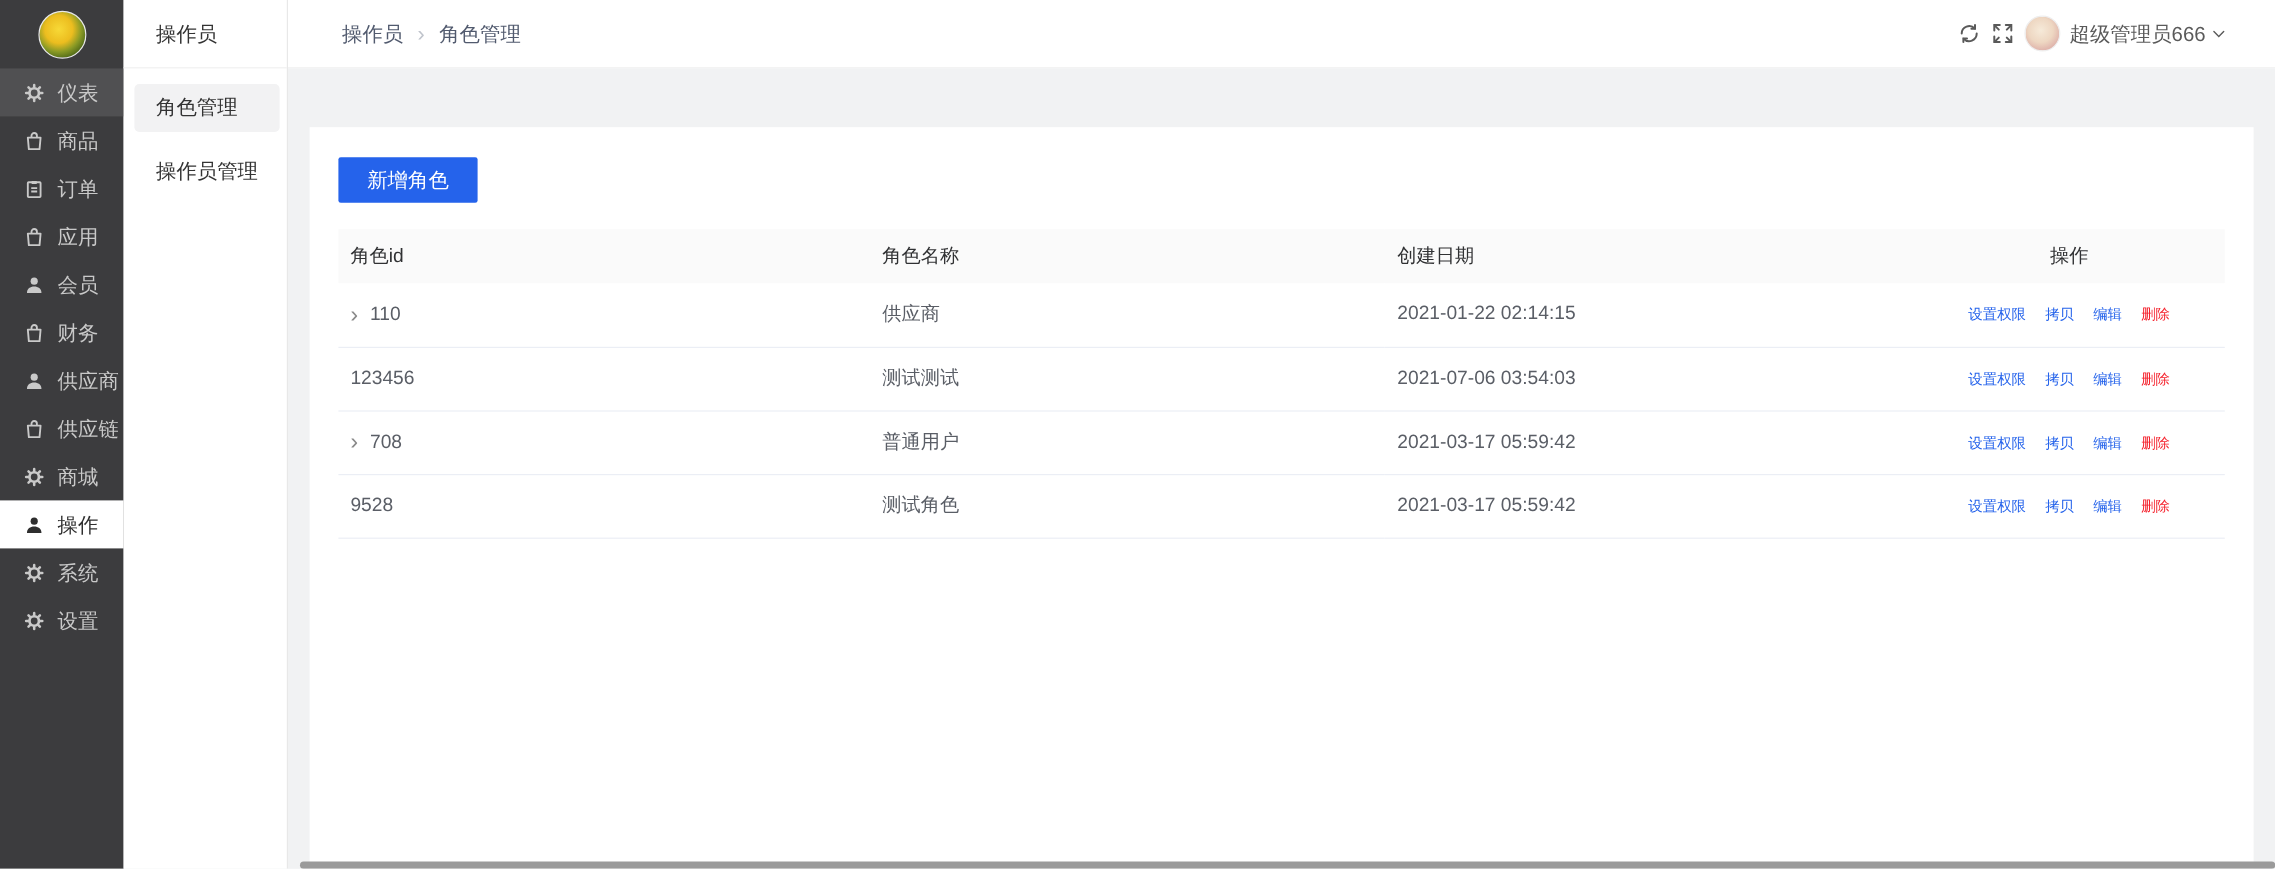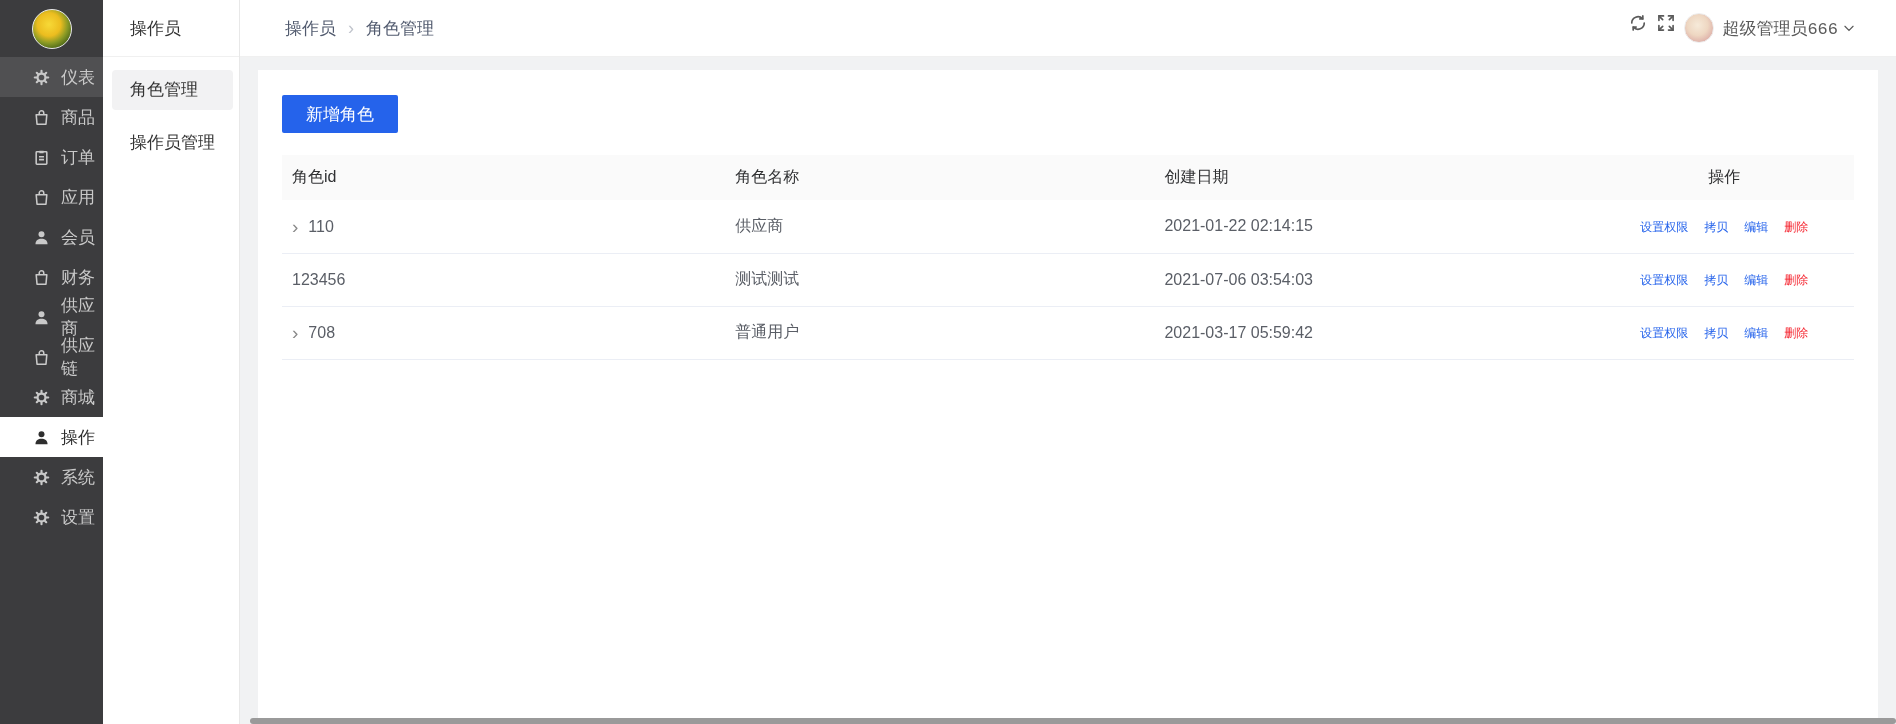--- a/index.html
+++ b/index.html
@@ -15,21 +15,21 @@
     display:flex; flex-direction:column;
   }
   .logo-wrap { height:57px; display:flex; align-items:center; justify-content:center; }
   .logo {
     width:40px; height:40px; border-radius:50%;
     background:radial-gradient(circle at 42% 38%, #f7d937 0%, #ecbd1f 36%, #8a9a25 58%, #3f5c15 82%, #26400e 100%);
     border:1px solid #e9e9e9;
   }
   .side-item {
     height:40px; display:flex; align-items:center; gap:11px;
-    padding-left:33px; color:#c9c9c9; font-size:17px; cursor:pointer;
+    padding-left:20px; color:#c9c9c9; font-size:17px; cursor:pointer;
     flex:0 0 40px;
   }
   .side-item .icn { width:17px; height:17px; display:inline-flex; }
   .side-item .icn svg { width:17px; height:17px; }
   .side-item.highlighted { background:#505052; }
   .side-item.active { background:#ffffff; color:#2e2e2e; }
 
   
   .submenu {
     width:137px; flex:0 0 137px; background:#ffffff; height:724px;
@@ -47,33 +47,33 @@
 
   
   .main { flex:1; display:flex; flex-direction:column; height:724px; position:relative; }
   .topbar {
     height:57px; flex:0 0 57px; background:#fff; border-bottom:1px solid #f0f0f0;
     display:flex; align-items:center; justify-content:space-between;
     padding:0 40px 0 45px;
   }
   .breadcrumb { font-size:17px; color:#515a6e; display:flex; align-items:center; gap:12px; }
   .crumb-sep { color:#c0c4cc; font-size:18px; }
-  .topbar-right { display:flex; gap:8px; color:#5a5a5a;font-family:Liberation Mono, monospace; }
+  .topbar-right { display:flex; align-items:center; gap:8px; color:#5a5a5a; }
   .tool-icon { width:20px; height:20px; display:inline-flex; cursor:pointer; }
   .tool-icon svg { width:20px; height:20px; }
   .avatar {
     width:30px; height:30px; border-radius:50%;
     background:radial-gradient(circle at 45% 40%, #f6ead9 0%, #eed7c2 45%, #dfb3ab 75%, #c99090 100%);
     border:1px solid #eee;
   }
   .username { font-size:17px; color:#5a5a5a; display:flex; align-items:center; gap:4px; cursor:pointer; }
   .username svg { width:14px; height:14px; }
 
   
-  .content { flex:1; padding:13px 18px 0 18px; overflow:hidden; }
+  .content { flex:1; padding:13px 18px 0 18px; overflow:hidden;margin-top:36px; }
   .card { background:#fff; width:100%; height:100%; padding:25px 24px; }
   .btn-primary {
     border:none; color:#fff; font-size:17px; height:38px; padding:0 24px;
     border-radius:2px; cursor:pointer; font-family:inherit;
   }
 
   table { width:100%; border-collapse:collapse; margin-top:22px; table-layout:fixed; }
   thead th {
     background:#fafafa; height:45px; font-size:16px; color:#303133;
     font-weight:500; text-align:left; padding:0 10px;
@@ -321,19 +321,25 @@
               <td>测试测试</td>
               <td>2021-07-06 03:54:03</td>
               <td class="col-action"><a class="act" style="color: rgb(37, 99, 235);">设置权限</a><a class="act" style="color: rgb(37, 99, 235);">拷贝</a><a class="act" style="color: rgb(37, 99, 235);">编辑</a><a class="act" style="color: rgb(245, 34, 45);">删除</a></td>
             </tr>
             <tr>
               <td><span class="expander">›</span><span>708</span></td>
               <td>普通用户</td>
               <td>2021-03-17 05:59:42</td>
               <td class="col-action"><a class="act" style="color: rgb(37, 99, 235);">设置权限</a><a class="act" style="color: rgb(37, 99, 235);">拷贝</a><a class="act" style="color: rgb(37, 99, 235);">编辑</a><a class="act" style="color: rgb(245, 34, 45);">删除</a></td>
             </tr>
+            <tr>
+              <td><span>9528</span></td>
+              <td>测试角色</td>
+              <td>2021-03-17 05:59:42</td>
+              <td class="col-action"><a class="act" style="color: rgb(37, 99, 235);">设置权限</a><a class="act" style="color: rgb(37, 99, 235);">拷贝</a><a class="act" style="color: rgb(37, 99, 235);">编辑</a><a class="act" style="color: rgb(245, 34, 45);">删除</a></td>
+            </tr>
           </tbody>
       </table>
     </div>
   </div>
 
   <div class="hscrollbar"></div>
 </div>
 
 </body></html>

